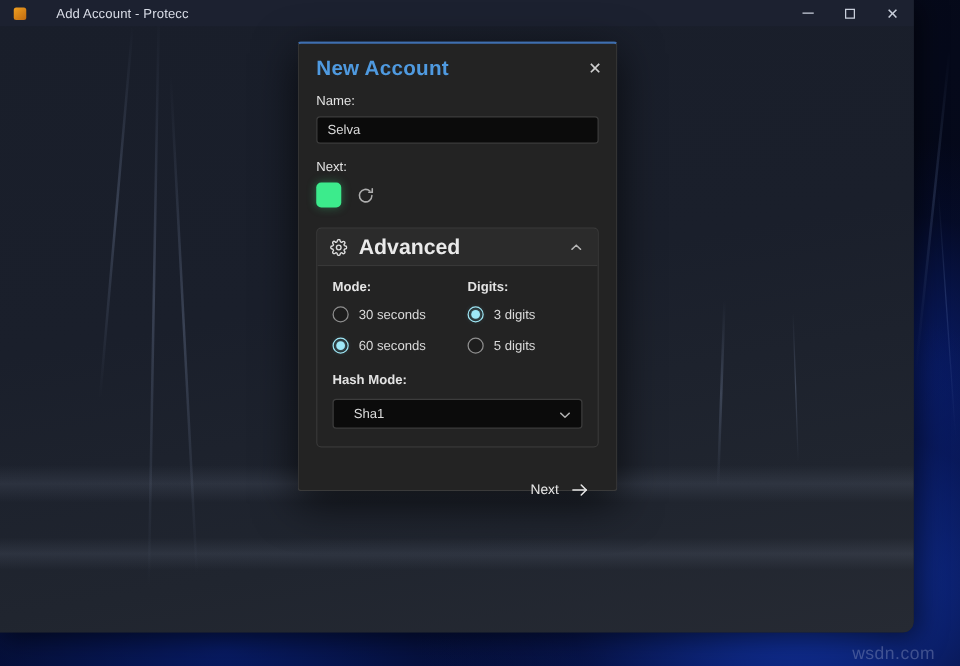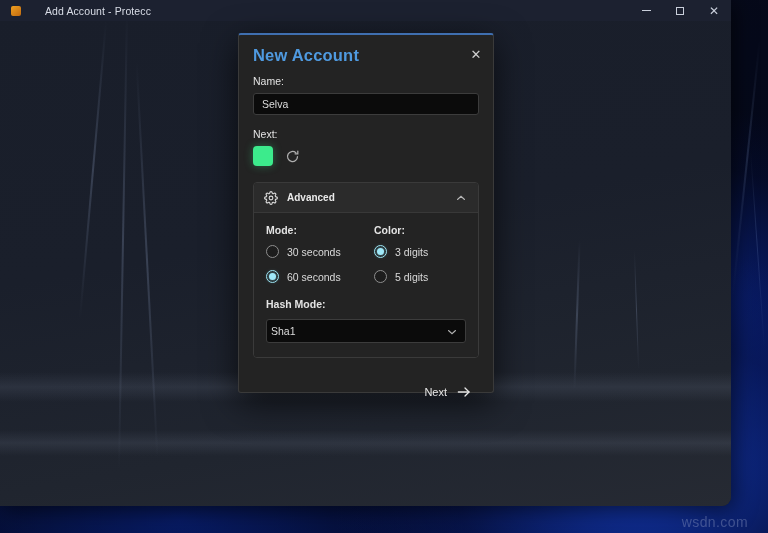--- a/index.html
+++ b/index.html
@@ -230,21 +230,21 @@
   #advanced-header {
     height: 30px;
     display: flex;
     align-items: center;
     padding: 0 10px;
     background: #2b2b2b;
     border-bottom: 1px solid #383838;
   }
   #advanced-gear { width: 14px; height: 14px; margin-right: 9px; display:flex; }
   #advanced-label {
-    font-size: 10px;
+    font-size: 17px;
     color: #eaeaea;
     font-weight: bold;
   }
   #advanced-chevron {
     margin-left: auto;
     width: 14px; height: 14px;
     display: flex; align-items: center; justify-content: center;
   }
 
   #advanced-content { padding: 11px 12px 14px 12px; background: #232323; }
@@ -294,21 +294,21 @@
 
   #hash-select {
     position: relative;
     width: 100%;
     height: 24px;
     background: #0b0b0b;
     border: 1px solid #3c3c3c;
     border-radius: 3px;
     display: flex;
     align-items: center;
-    padding: 0 4px;
+    padding: 0 16px;
   }
   #hash-value { font-size: 10.5px; color: #dcdcdc; }
   #hash-chevron {
     position: absolute;
     right: 7px; top: 5px;
     width: 13px; height: 13px;
     display: flex; align-items: center; justify-content: center;
   }
 
   
@@ -439,21 +439,21 @@
                   <span class="radio-text">30 seconds</span>
                 </div>
 
                 <div class="radio-row">
                   <span class="radio-mark checked"></span>
                   <span class="radio-text">60 seconds</span>
                 </div>
               </div>
 
               <div class="opt-col right">
-                <div class="group-label">Color:</div>
+                <div class="group-label">Digits:</div>
 
                 <div class="radio-row">
                   <span class="radio-mark checked"></span>
                   <span class="radio-text">3 digits</span>
                 </div>
 
                 <div class="radio-row">
                   <span class="radio-mark"></span>
                   <span class="radio-text">5 digits</span>
                 </div>

